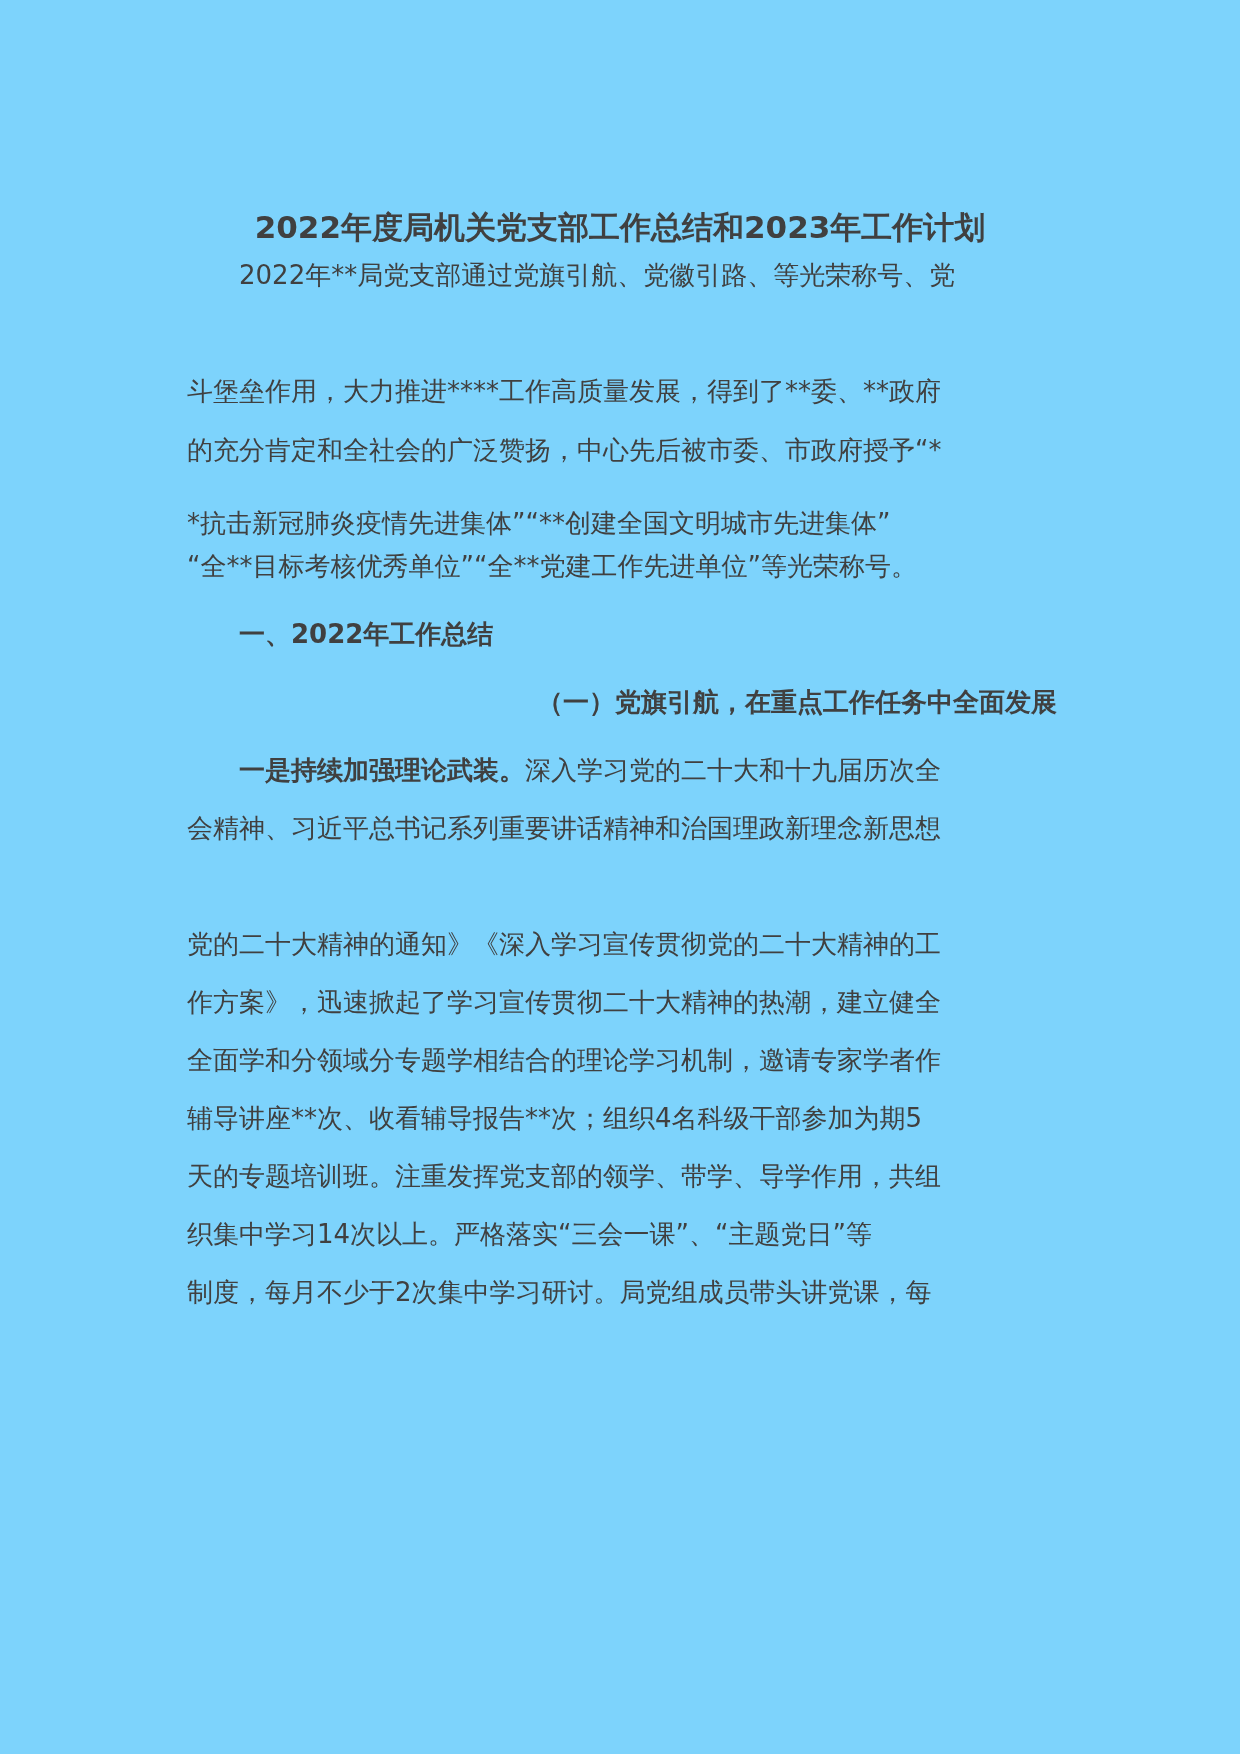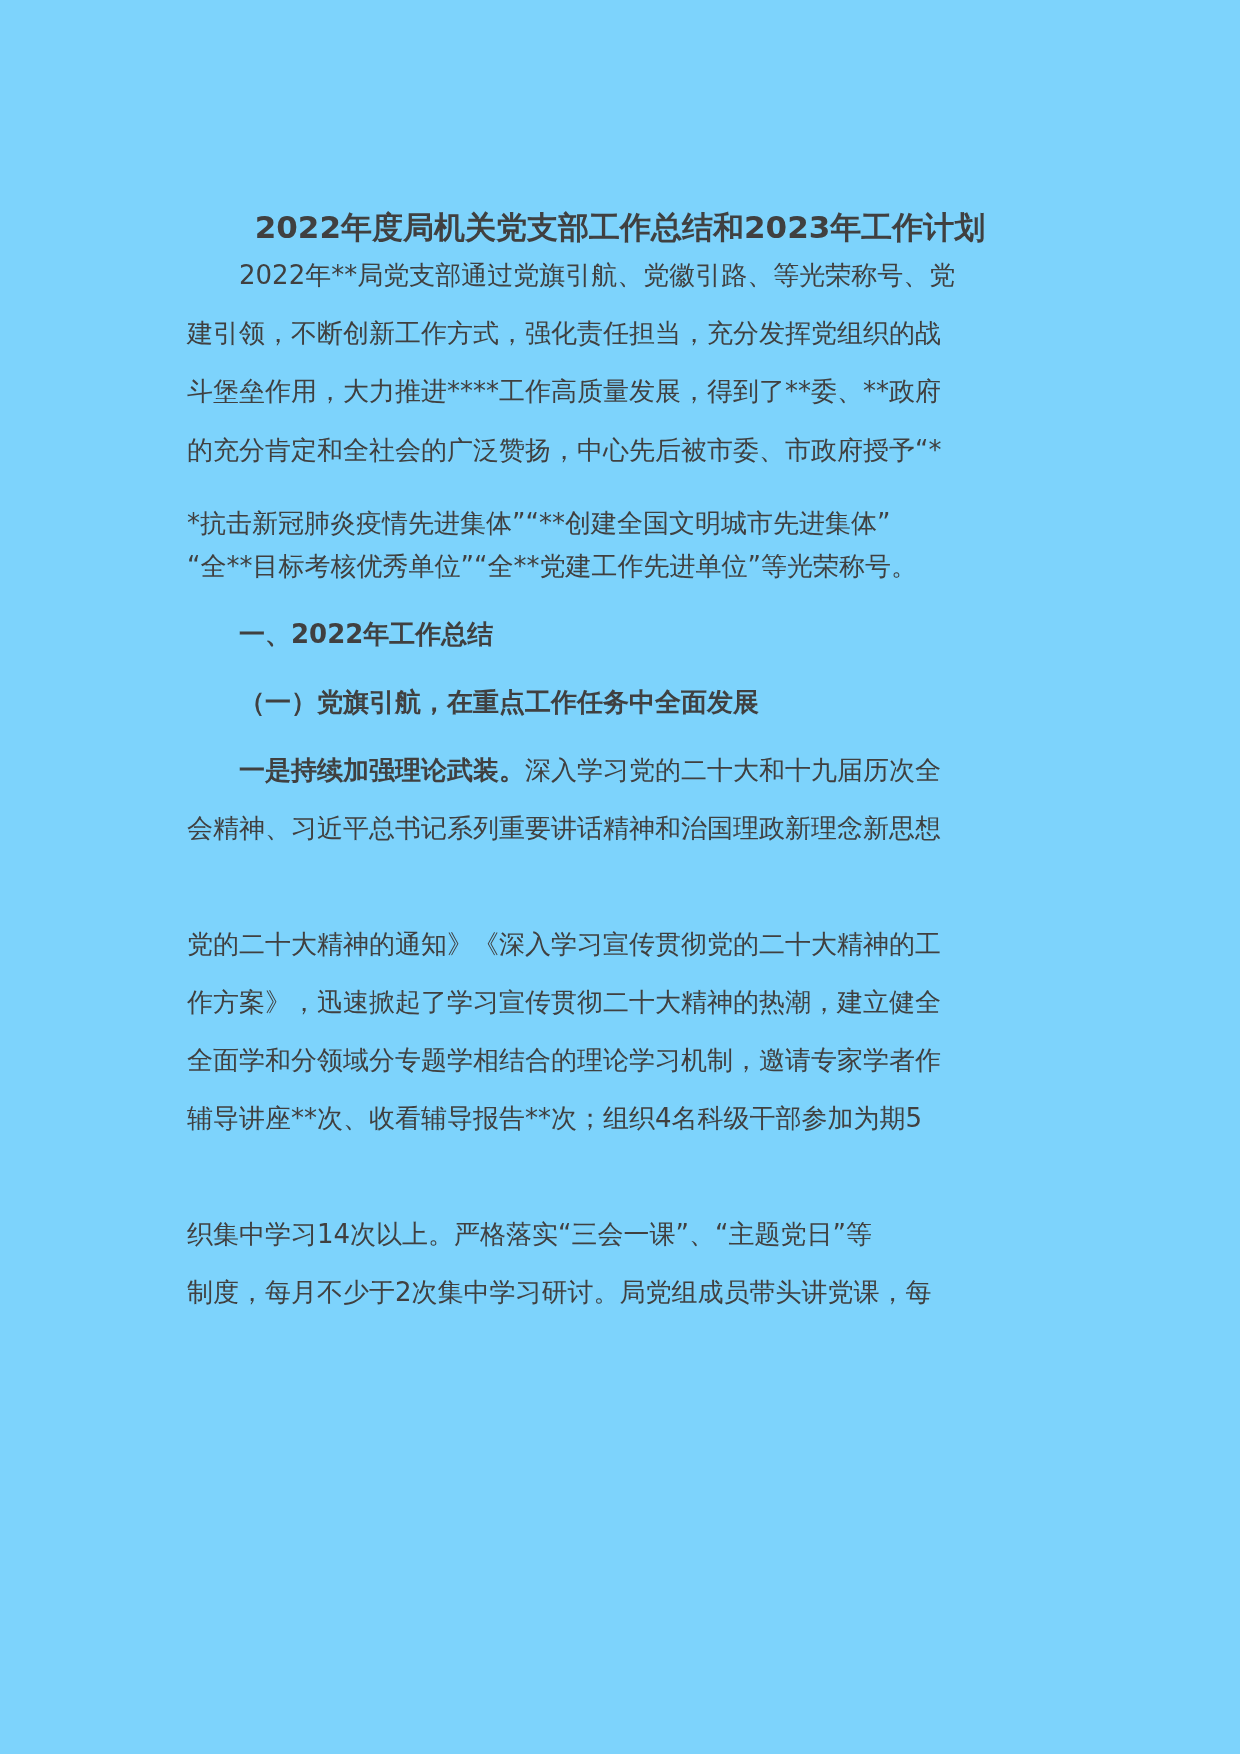--- a/index.html
+++ b/index.html
@@ -47,34 +47,34 @@
     .bold { font-weight: bold; }
   </style>
 </head>
 <body>
 
 <div class="page">
 
   <div class="title">2022年度局机关党支部工作总结和2023年工作计划</div>
 
   <div class="line" style="top:255px;">　　2022年**局党支部通过党旗引航、党徽引路、等光荣称号、党</div>
-  <div class="line" style="top:313px;">建引领，不断创新工作方式，强化责任担当，充分发挥党组织的战</div>
   <div class="line" style="top:371px;">斗堡垒作用，大力推进****工作高质量发展，得到了**委、**政府</div>
   <div class="line" style="top:430px;">的充分肯定和全社会的广泛赞扬，中心先后被市委、市政府授予“*</div>
   <div class="line" style="top:503px;">*抗击新冠肺炎疫情先进集体”“**创建全国文明城市先进集体”</div>
   <div class="line" style="top:546px;">“全**目标考核优秀单位”“全**党建工作先进单位”等光荣称号。</div>
 
   <div class="line bold" style="top:614px;">　　一、2022年工作总结</div>
 
-  <div class="line bold" style="top:682px;">　　（一）党旗引航，在重点工作任务中全面发展</div>
+  <div class="line bold" style="top:682px;text-align:right;">　　（一）党旗引航，在重点工作任务中全面发展</div>
 
   <div class="line" style="top:750px;">
     <span class="bold">　　一是持续加强理论武装。</span><span>深入学习党的二十大和十九届历次全</span>
   </div>
   <div class="line" style="top:808px;">会精神、习近平总书记系列重要讲话精神和治国理政新理念新思想</div>
   <div class="line" style="top:924px;">党的二十大精神的通知》《深入学习宣传贯彻党的二十大精神的工</div>
   <div class="line" style="top:982px;">作方案》，迅速掀起了学习宣传贯彻二十大精神的热潮，建立健全</div>
   <div class="line" style="top:1040px;">全面学和分领域分专题学相结合的理论学习机制，邀请专家学者作</div>
   <div class="line" style="top:1098px;">辅导讲座**次、收看辅导报告**次；组织4名科级干部参加为期5</div>
+  <div class="line" style="top:1156px;">天的专题培训班。注重发挥党支部的领学、带学、导学作用，共组</div>
   <div class="line" style="top:1214px;">织集中学习14次以上。严格落实“三会一课”、“主题党日”等</div>
   <div class="line" style="top:1272px;">制度，每月不少于2次集中学习研讨。局党组成员带头讲党课，每</div>
 
 </div>
 
 </body></html>

